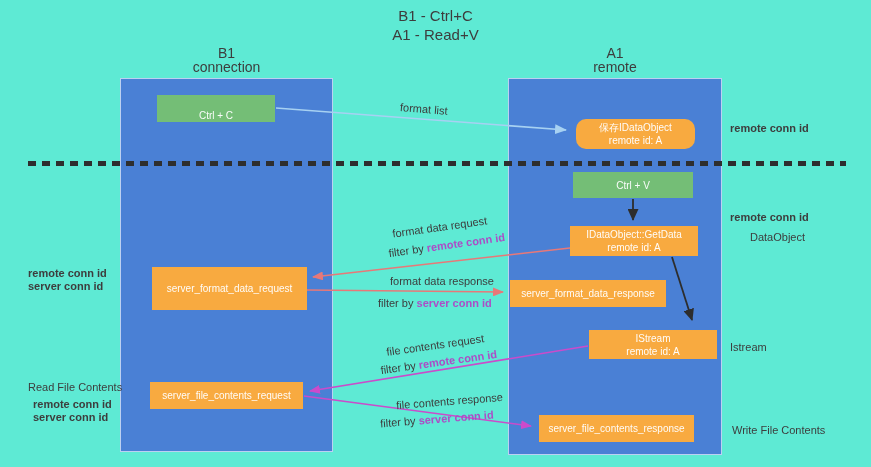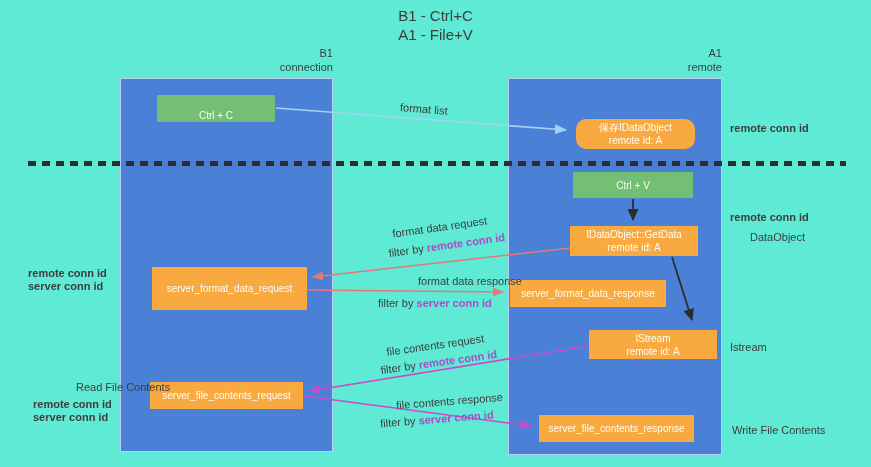--- a/index.html
+++ b/index.html
@@ -13,22 +13,22 @@
     background:#5eead4;
     overflow:hidden;
   }
   .title{
     position:absolute;left:0;right:0;top:6px;
     text-align:center;
     font-size:15px;line-height:19px;color:#3d3d3d;
   }
   .lane-header{
     position:absolute;top:46px;
-    text-align:right;
-    font-size:11px;line-height:14px;color:#3d3d3d;
+    text-align:center;
+    font-size:14px;line-height:14px;color:#3d3d3d;
   }
   .lane{
     position:absolute;top:78px;
     background:#4a80d5;
     border:1px solid #bcd0f2;
     box-sizing:border-box;
   }
   .dashline{
     position:absolute;left:28px;top:161px;
     width:818px;height:5px;
@@ -61,21 +61,21 @@
   }
   .side.bold{font-weight:bold;}
 </style>
 </head>
 <body>
 
 <div class="canvas">
 
   <div class="title">
     <div>B1 - Ctrl+C</div>
-    <div>A1 - File+V</div>
+    <div>A1 - Read+V</div>
   </div>
 
   <div class="lane-header" style="left:120px;width:213px;">
     <div>B1</div>
     <div>connection</div>
   </div>
   <div class="lane-header" style="left:508px;width:214px;">
     <div>A1</div>
     <div>remote</div>
   </div>
@@ -148,21 +148,21 @@
     <div>server_file_contents_response</div>
   </div>
 
   <div class="alabel r4" style="left:400px;top:103px;">format list</div>
 
   <div class="alabel rm8" style="left:392px;top:221px;">format data request</div>
   <div class="alabel rm8" style="left:388px;top:239px;">
     <span>filter by </span><span class="purple">remote conn id</span>
   </div>
 
-  <div class="alabel" style="left:390px;top:275px;margin-left:28px;">format data response</div>
+  <div class="alabel" style="left:390px;top:275px;">format data response</div>
   <div class="alabel" style="left:378px;top:297px;">
     <span>filter by </span><span class="purple">server conn id</span>
   </div>
 
   <div class="alabel rm8" style="left:386px;top:339px;">file contents request</div>
   <div class="alabel rm8" style="left:380px;top:356px;">
     <span>filter by </span><span class="purple">remote conn id</span>
   </div>
 
   <div class="alabel rm5" style="left:396px;top:395px;">file contents response</div>
@@ -171,17 +171,17 @@
   </div>
 
   <div class="side bold purple" style="left:730px;top:122px;">remote conn id</div>
   <div class="side bold purple" style="left:730px;top:211px;">remote conn id</div>
   <div class="side" style="left:730px;top:231px;padding-left:20px;">DataObject</div>
   <div class="side" style="left:730px;top:341px;">Istream</div>
   <div class="side" style="left:732px;top:424px;text-align:center;">Write File Contents</div>
 
   <div class="side bold purple" style="left:28px;top:267px;">remote conn id</div>
   <div class="side bold greentxt" style="left:28px;top:280px;">server conn id</div>
-  <div class="side" style="left:28px;top:381px;margin-left:48px;">Read File Contents</div>
+  <div class="side" style="left:28px;top:381px;">Read File Contents</div>
   <div class="side bold purple" style="left:33px;top:398px;">remote conn id</div>
   <div class="side bold greentxt" style="left:33px;top:411px;">server conn id</div>
 
 </div>
 
 </body></html>

